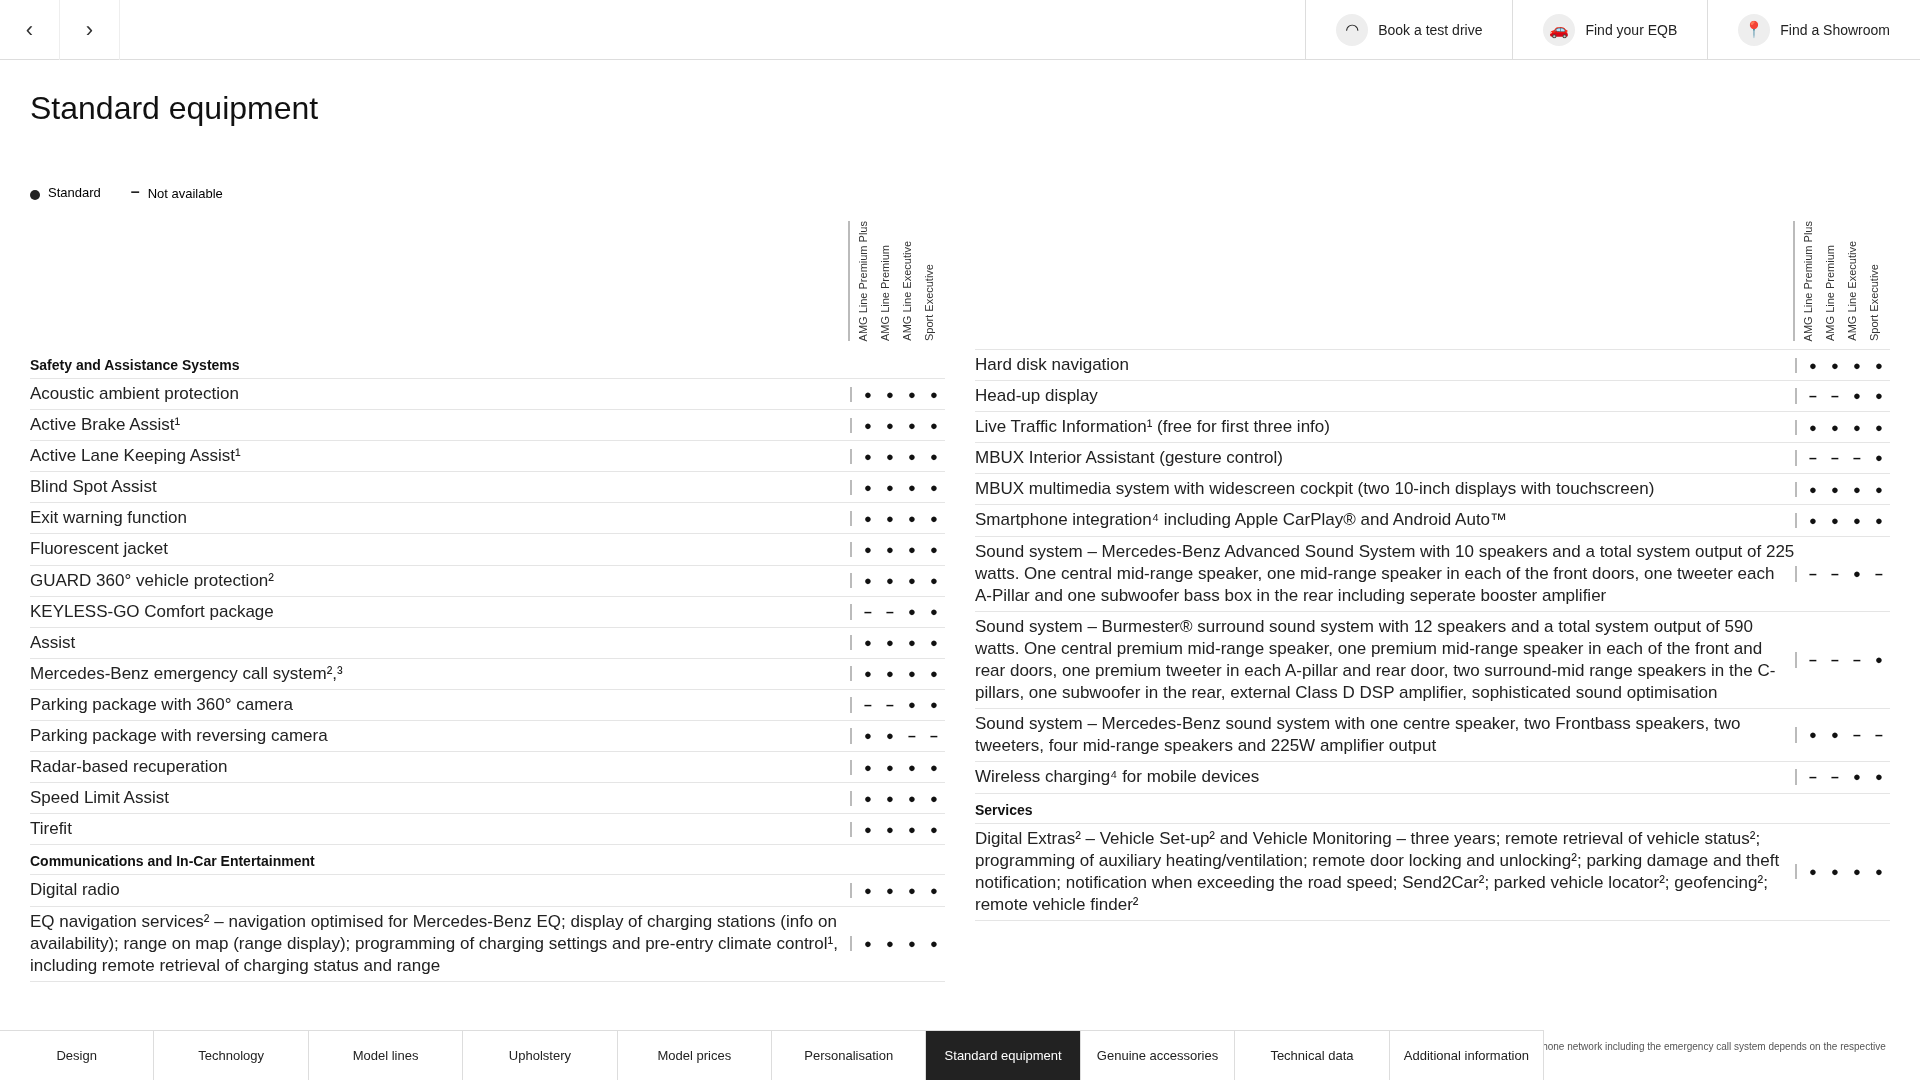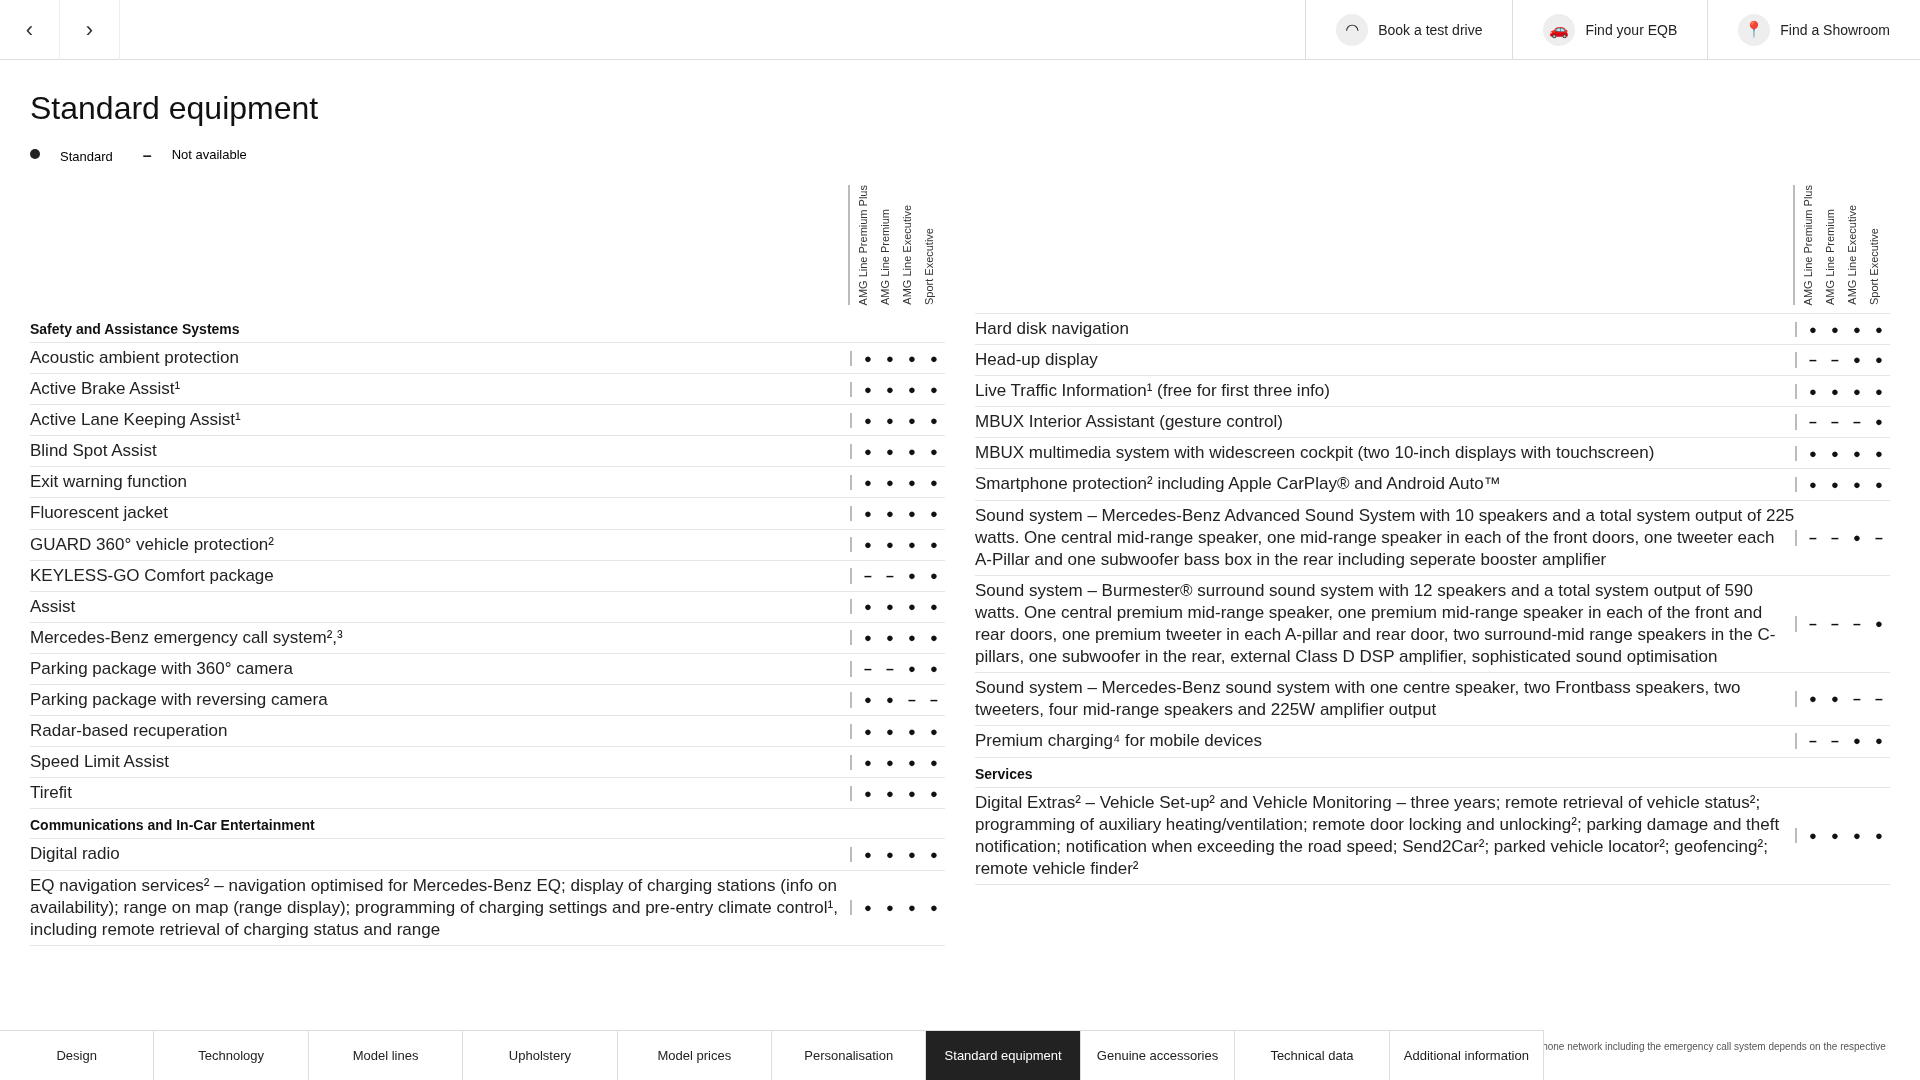--- a/index.html
+++ b/index.html
@@ -69,22 +69,23 @@
 
     .legend {
       display: flex;
       align-items: center;
       gap: 30px;
       margin-bottom: 20px;
       font-size: 13px;
     }
     .legend-item {
       display: flex;
-      align-items: flex-start;
-      gap: 20px;
+      align-items: flex-end;
+      gap: 8px;
+      margin-top: 36px;
     }
     .legend-dot {
       width: 10px;
       height: 10px;
       border-radius: 50%;
       background: #222;
     }
     .legend-dash {
       font-size: 16px;
       color: #222;
@@ -516,21 +517,21 @@
             <div class="feature-name">MBUX multimedia system with widescreen cockpit (two 10-inch displays with touchscreen)</div>
             <div class="feature-dots">
               <div class="col-divider-line"></div>
               <div class="dot-cell"><span class="dot">●</span></div>
               <div class="dot-cell"><span class="dot">●</span></div>
               <div class="dot-cell"><span class="dot">●</span></div>
               <div class="dot-cell"><span class="dot">●</span></div>
             </div>
           </div>
           <div class="feature-row">
-            <div class="feature-name">Smartphone protection² including Apple CarPlay® and Android Auto™</div>
+            <div class="feature-name">Smartphone integration⁴ including Apple CarPlay® and Android Auto™</div>
             <div class="feature-dots">
               <div class="col-divider-line"></div>
               <div class="dot-cell"><span class="dot">●</span></div>
               <div class="dot-cell"><span class="dot">●</span></div>
               <div class="dot-cell"><span class="dot">●</span></div>
               <div class="dot-cell"><span class="dot">●</span></div>
             </div>
           </div>
           <div class="feature-row">
             <div class="feature-name">Sound system – Mercedes-Benz Advanced Sound System with 10 speakers and a total system output of 225 watts. One central mid-range speaker, one mid-range speaker in each of the front doors, one tweeter each A-Pillar and one subwoofer bass box in the rear including seperate booster amplifier</div>
@@ -556,21 +557,21 @@
             <div class="feature-name">Sound system – Mercedes-Benz sound system with one centre speaker, two Frontbass speakers, two tweeters, four mid-range speakers and 225W amplifier output</div>
             <div class="feature-dots">
               <div class="col-divider-line"></div>
               <div class="dot-cell"><span class="dot">●</span></div>
               <div class="dot-cell"><span class="dot">●</span></div>
               <div class="dot-cell"><span class="dash">–</span></div>
               <div class="dot-cell"><span class="dash">–</span></div>
             </div>
           </div>
           <div class="feature-row">
-            <div class="feature-name">Premium charging⁴ for mobile devices</div>
+            <div class="feature-name">Wireless charging⁴ for mobile devices</div>
             <div class="feature-dots">
               <div class="col-divider-line"></div>
               <div class="dot-cell"><span class="dash">–</span></div>
               <div class="dot-cell"><span class="dash">–</span></div>
               <div class="dot-cell"><span class="dot">●</span></div>
               <div class="dot-cell"><span class="dot">●</span></div>
             </div>
           </div>
         </div>
 

